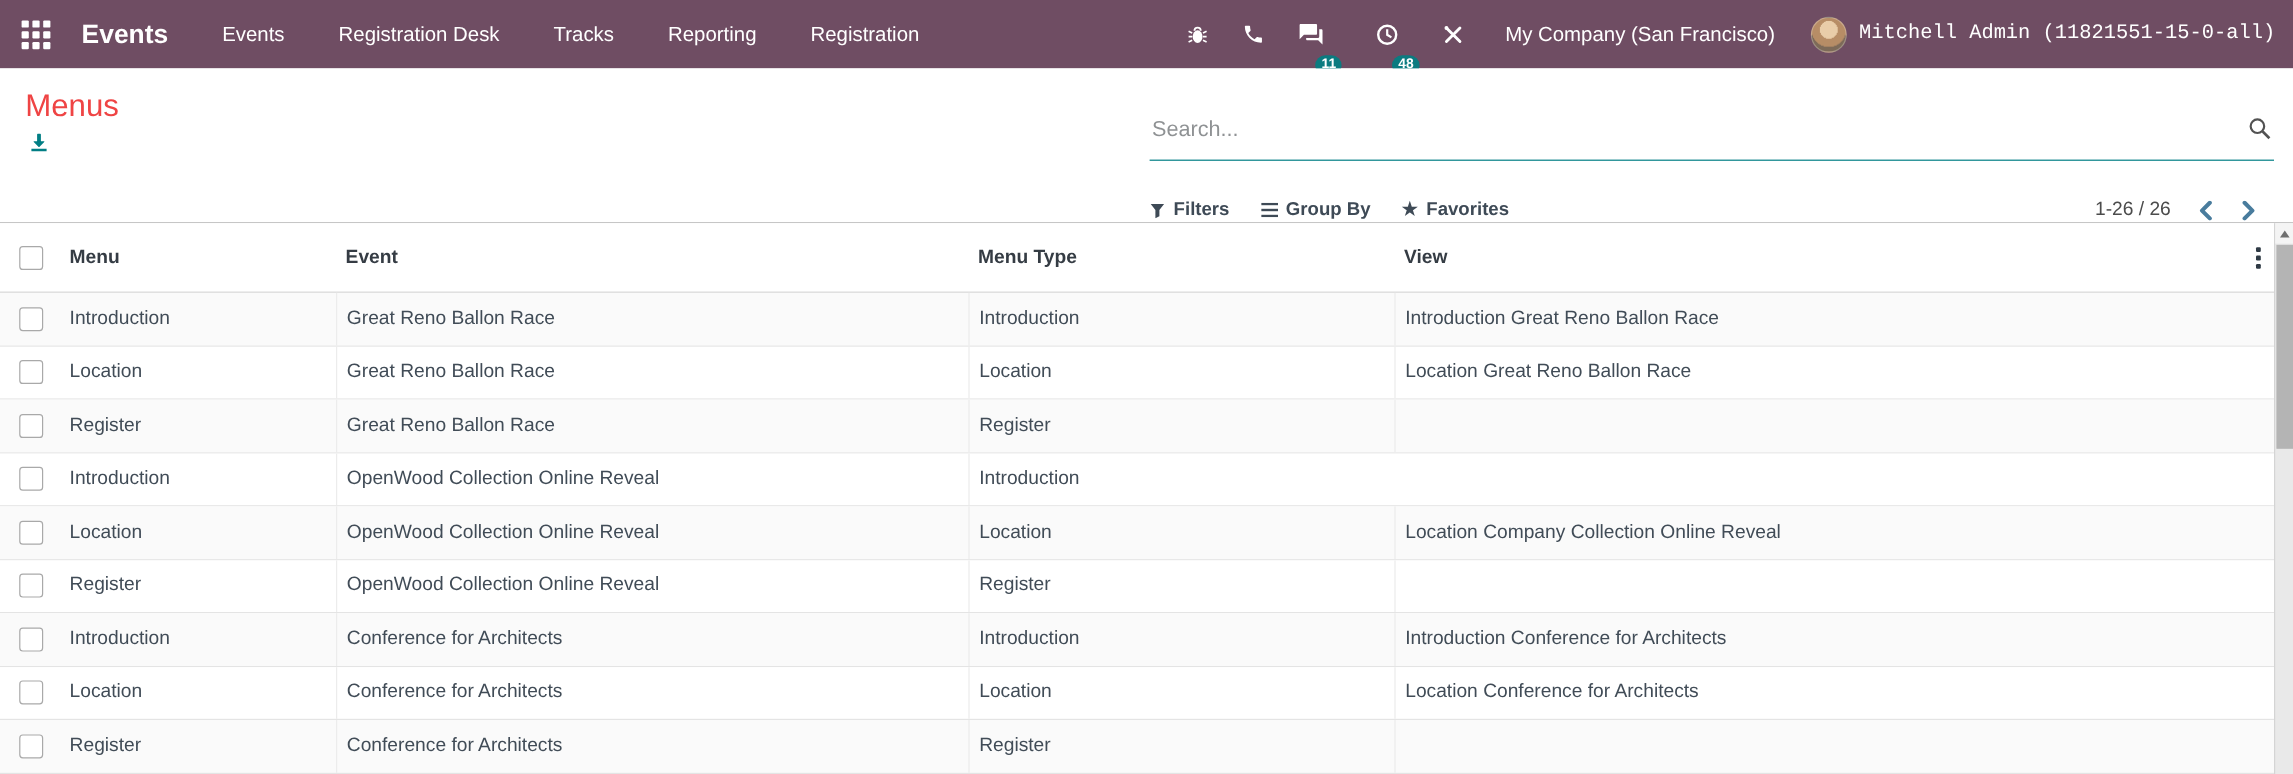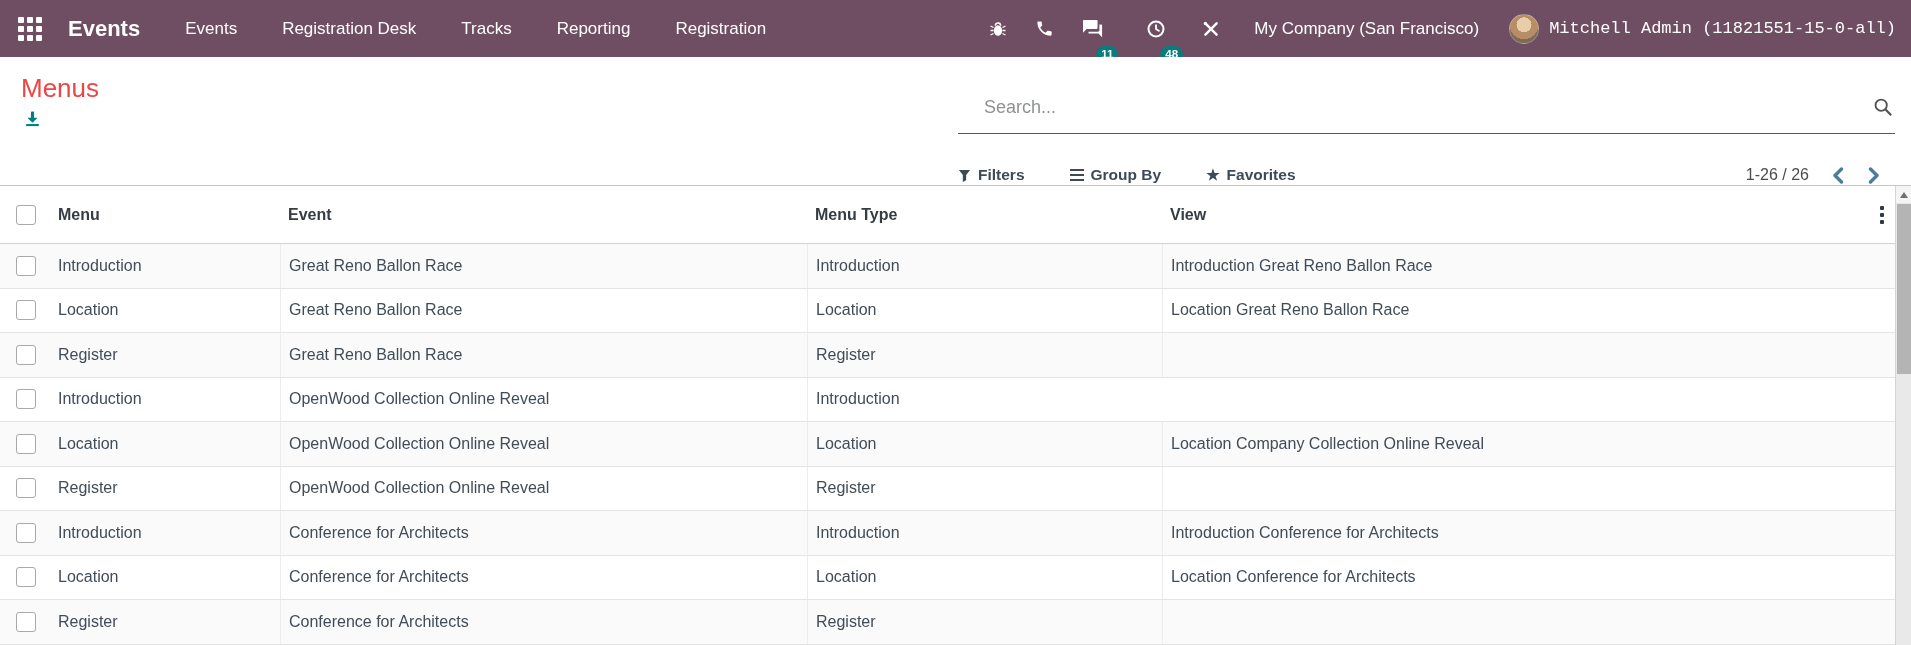--- a/index.html
+++ b/index.html
@@ -24,24 +24,24 @@
           background:radial-gradient(circle at 50% 35%,#e9cda9 0 32%,#b78d66 33% 62%,#7d6a58 63%);
           border:1px solid rgba(255,255,255,.25);box-sizing:border-box;}
   .username{margin-left:10px;font-size:17px;cursor:pointer;white-space:nowrap;font-family:Liberation Mono, monospace;}
 
   
   .control-panel{position:relative;height:128px;background:#fff;}
   .page-title{position:absolute;left:21px;top:16px;margin:0;font-size:26px;font-weight:400;color:#ef4444;}
   .export-btn{position:absolute;left:23px;top:52px;background:none;border:none;padding:0;cursor:pointer;line-height:0;}
   .search-wrap{position:absolute;left:958px;top:24px;width:937px;height:53px;
                border-bottom:1.5px solid var(--accent-teal,#017E84);display:flex;align-items:center;box-sizing:border-box;}
-  .search-input{flex:1;border:none;outline:none;font-size:18px;color:#555;font-family:inherit;background:transparent;margin-left:24px;}
+  .search-input{flex:1;border:none;outline:none;font-size:18px;color:#555;font-family:inherit;background:transparent;}
   .search-input::placeholder{color:#8f9294;}
   .search-icon{flex:none;margin-right:2px;line-height:0;cursor:pointer;}
-  .filter-bar{position:absolute;left:958px;top:104px;height:28px;display:flex;align-items:center;gap:45px;}
+  .filter-bar{position:absolute;left:958px;top:104px;height:28px;display:flex;align-items:center;gap:26px;}
   .fbtn{display:flex;align-items:center;gap:7px;font-size:15.5px;font-weight:bold;color:#3E4A56;cursor:pointer;white-space:nowrap;}
   .fbtn .gicon{line-height:0;}
   .star-glyph{font-size:15px;line-height:1;transform:translateY(-1px);}
   .pager{position:absolute;right:30px;top:104px;height:28px;display:flex;align-items:center;gap:22px;}
   .pager-text{font-size:16px;color:#4c4c4c;cursor:pointer;white-space:nowrap;}
   .pager-btn{background:none;border:none;padding:0;cursor:pointer;line-height:0;}
 
   
   .list-view{position:absolute;top:185px;left:0;right:0;bottom:0;border-top:1px solid #c6c6c6;box-sizing:border-box;background:#fff;}
   .list-header{display:flex;height:58px;background:#fff;border-bottom:1px solid #d2d2d2;box-sizing:border-box;

